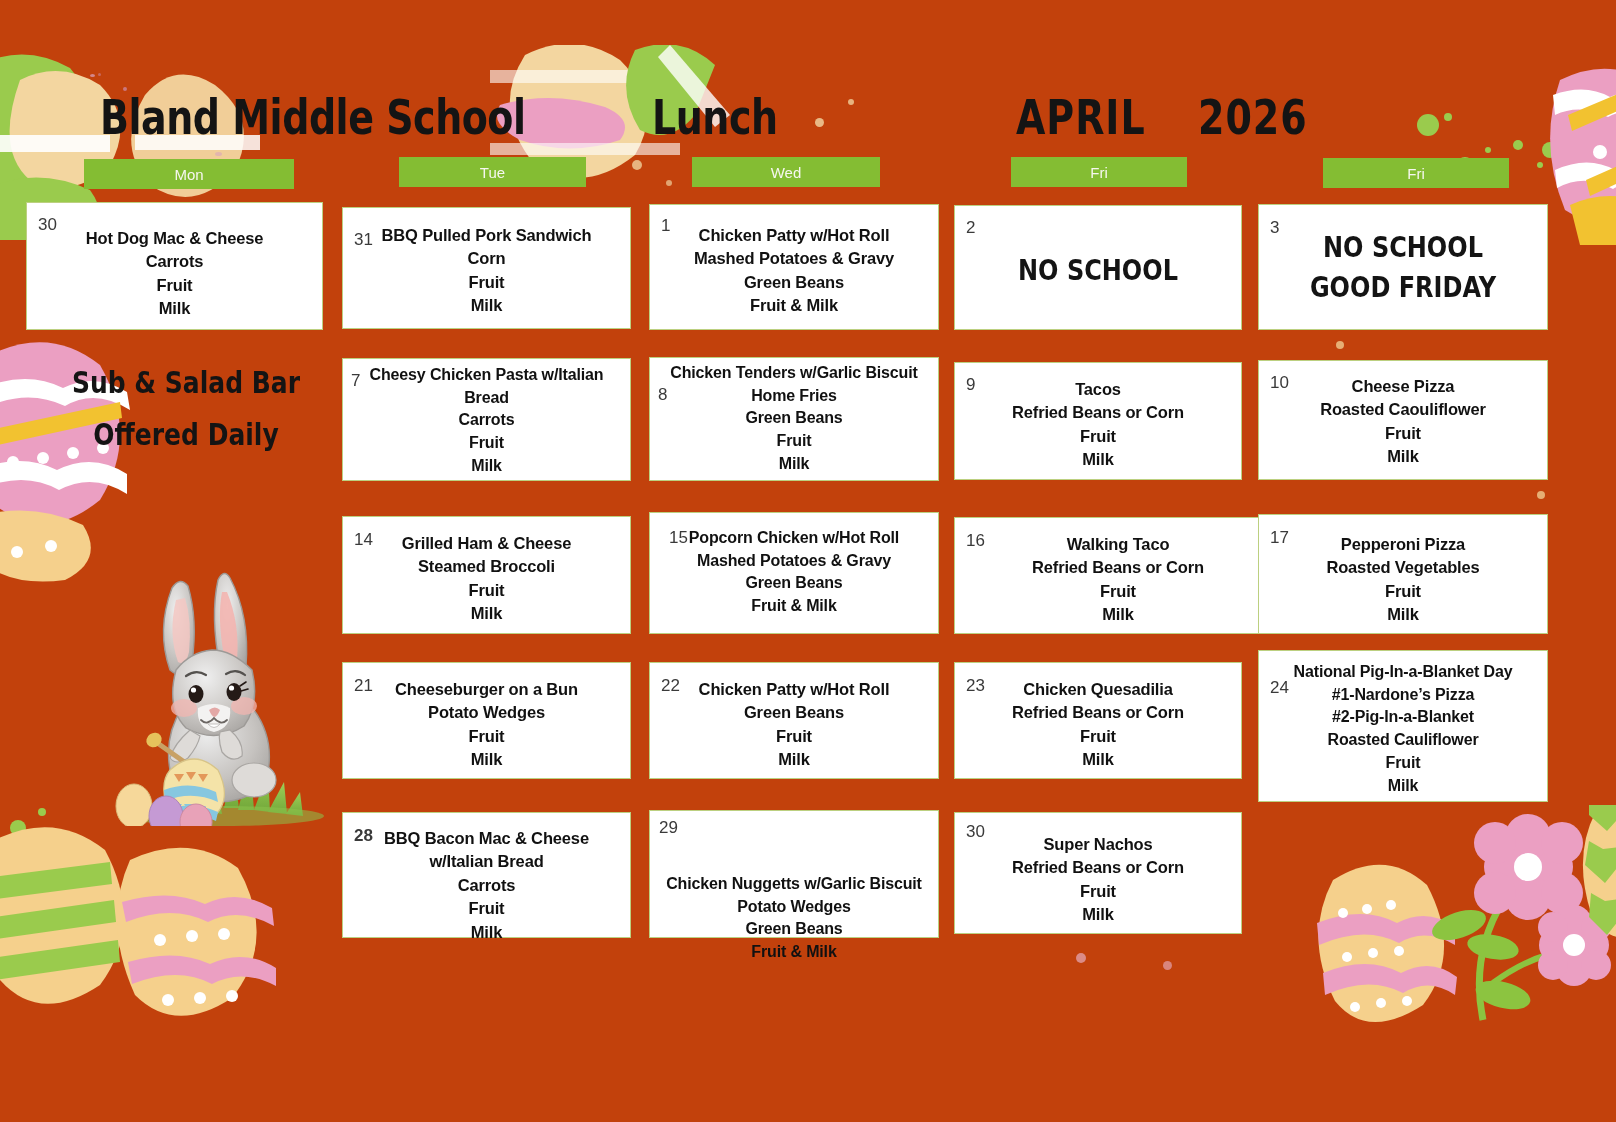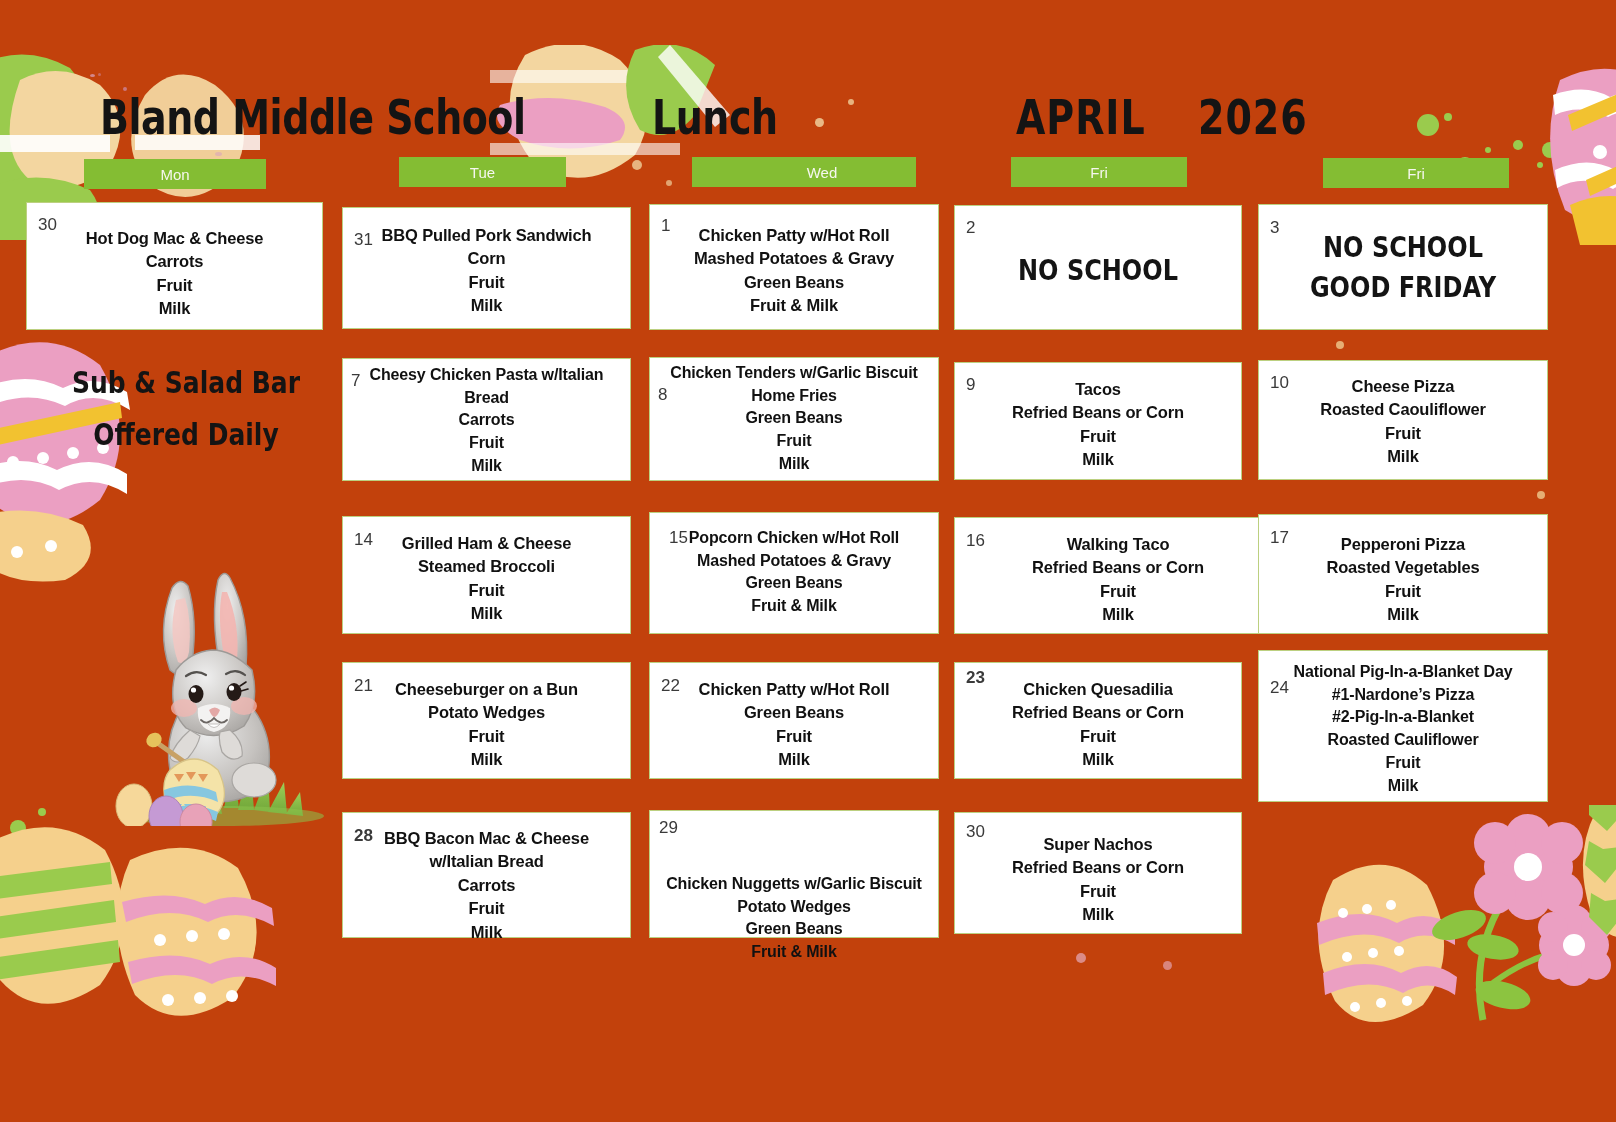--- a/index.html
+++ b/index.html
@@ -288,23 +288,23 @@
   <div class="speck" style="left:815px; top:118px; width:9px; height:9px; border-radius:50%; background:#f0cf9c; opacity:.85;"></div>
   <div class="speck" style="left:848px; top:99px; width:6px; height:6px; border-radius:50%; background:#f0cf9c; opacity:.8;"></div>
   <div class="speck" style="left:632px; top:160px; width:10px; height:10px; border-radius:50%; background:#f0cf9c; opacity:.8;"></div>
   <div class="speck" style="left:666px; top:180px; width:6px; height:6px; border-radius:50%; background:#f0cf9c; opacity:.7;"></div>
 
   <div class="title-school">Bland Middle School</div>
   <div class="title-lunch">Lunch</div>
   <div class="title-month">APRIL</div>
   <div class="title-year">2026</div>
 
-  <div class="daybar" style="left:84px;  top:159px; width:182px;">Mon</div>
-  <div class="daybar" style="left:399px; top:157px; width:167px;text-align:center;">Tue</div>
-  <div class="daybar" style="left:692px; top:157px; width:188px;padding-left:36px;">Wed</div>
+  <div class="daybar" style="left:84px;  top:159px; width:210px;">Mon</div>
+  <div class="daybar" style="left:399px; top:157px; width:187px;text-align:center;">Tue</div>
+  <div class="daybar" style="left:692px; top:157px; width:188px;">Wed</div>
   <div class="daybar" style="left:1011px;top:157px; width:176px;">Fri</div>
   <div class="daybar" style="left:1323px;top:158px; width:186px;">Fri</div>
 
   <div class="sub-note">
     <div>Sub &amp; Salad Bar</div>
     <div>Offered Daily</div>
   </div>
 
   <svg id="bunny" viewBox="0 0 220 268">
     <defs>
@@ -532,21 +532,21 @@
     <span class="daynum" style="top:14px;">22</span>
     <div class="menu" style="top:15px;">
       <div>Chicken Patty w/Hot Roll</div>
       <div>Green Beans</div>
       <div>Fruit</div>
       <div>Milk</div>
     </div>
   </div>
 
   <div class="cell" style="left:954px; top:662px; width:288px; height:117px;">
-    <span class="daynum" style="top:6px;font-weight:bold;">23</span>
+    <span class="daynum" style="top:14px;">23</span>
     <div class="menu" style="top:15px;">
       <div>Chicken Quesadilia</div>
       <div>Refried Beans or Corn</div>
       <div>Fruit</div>
       <div>Milk</div>
     </div>
   </div>
 
   <div class="cell" style="left:1258px; top:650px; width:290px; height:152px;">
     <span class="daynum" style="top:28px;">24</span>

